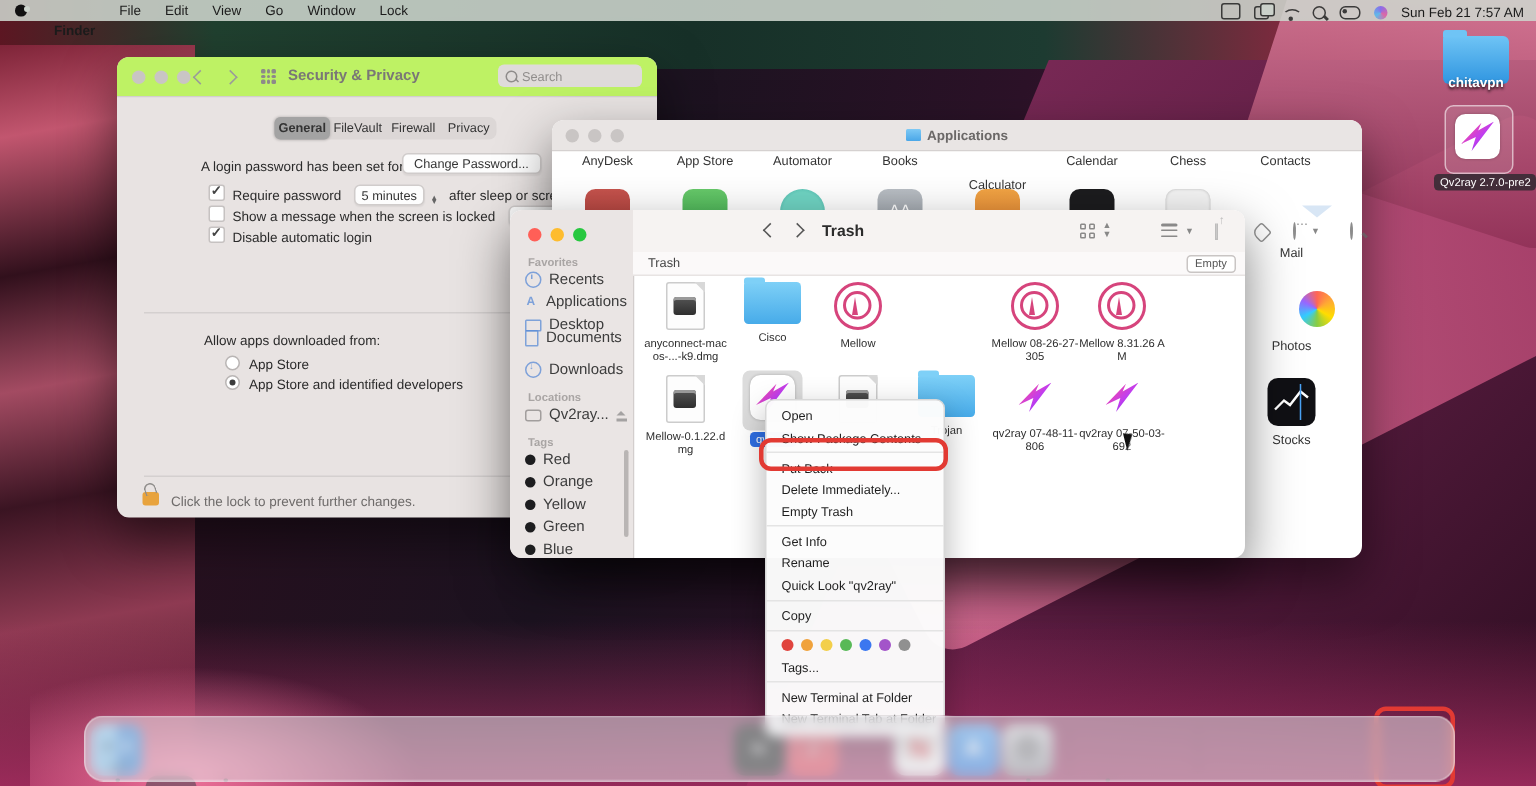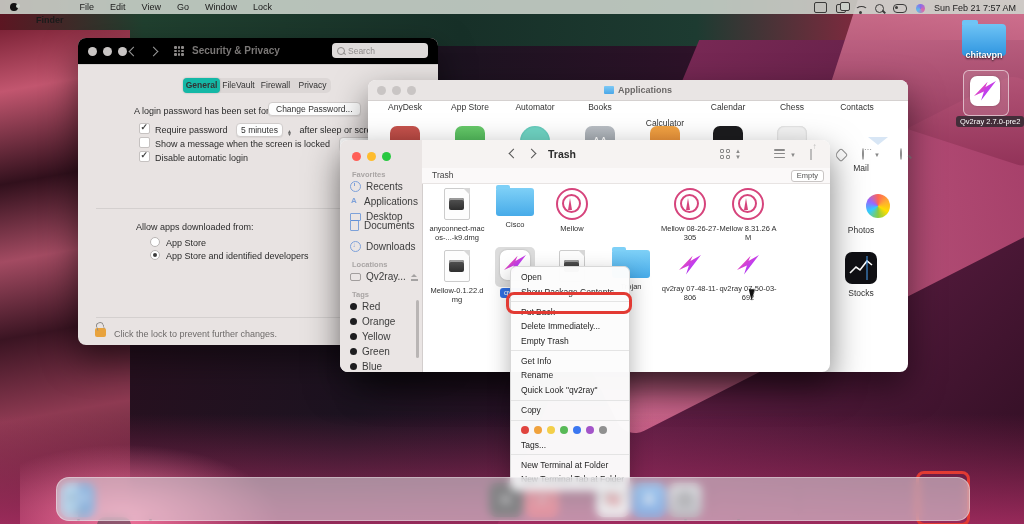--- a/index.html
+++ b/index.html
@@ -39,29 +39,29 @@
   .window{border-radius:8px;box-shadow:0 14px 34px rgba(0,0,0,.5);}
   .lights{display:flex;gap:6px;}
   .dot{width:9px;height:9px;border-radius:50%;}
   .dot.red{background:#ff5f57}.dot.yel{background:#febc2e}.dot.grn{background:#28c840}
   .dot.gray{background:#c9c5c4}
   .chev{display:inline-block;width:6px;height:6px;border-right:1.5px solid #9a9a9a;border-bottom:1.5px solid #9a9a9a;}
   .chev.l{transform:rotate(135deg)} .chev.r{transform:rotate(-45deg)}
   .chev.dark{border-color:#555;}
   
   #win-sec{left:78px;top:38px;width:360px;height:307px;background:#e8e3e2;z-index:10;font-size:9px;color:#2b2b2b;}
-  #win-sec .titlebar{position:absolute;left:0;top:0;right:0;height:26px;border-bottom:1px solid #d2cecd;border-radius:8px 8px 0 0;background:#000000;padding-left:16px;}
+  #win-sec .titlebar{position:absolute;left:0;top:0;right:0;height:26px;border-bottom:1px solid #d2cecd;border-radius:8px 8px 0 0;background:#bef264;padding-left:16px;}
   .grid9{width:10px;height:10px;display:grid;grid-template-columns:repeat(3,1fr);gap:1px;}
   .grid9 i{background:#8d8a89;border-radius:1px;}
   #win-sec .searchbox{position:absolute;right:10px;top:5px;width:86px;height:15px;background:#dfdbda;border-radius:4px;display:flex;align-items:center;gap:3px;padding:0 5px;color:#8f8c8b;font-size:8.5px;}
   .sb-mag{width:6px;height:6px;border:1.2px solid #8f8c8b;border-radius:50%;position:relative;flex:0 0 auto;}
   .sb-mag::after{content:"";position:absolute;left:5px;top:5px;width:3px;height:1.3px;background:#8f8c8b;transform:rotate(45deg);}
   .seg{position:absolute;left:105px;top:40px;width:148px;height:15px;background:#dcd7d6;border-radius:5px;display:flex;align-items:center;font-size:8.5px;color:#333;}
   .seg .tab{flex:1;text-align:center;line-height:15px;border-radius:4px;cursor:default;white-space:nowrap;padding:0 2px;}
-  .seg .tab.sel{background:#14b8a6;box-shadow:0 0 2px rgba(0,0,0,.25);font-weight:bold;}
+  .seg .tab.sel{background:#a3a3a3;box-shadow:0 0 2px rgba(0,0,0,.25);font-weight:bold;}
   .btn{display:inline-block;background:#fdfdfd;border:1px solid #d0cccb;border-radius:4px;padding:1px 7px;font-size:8.5px;color:#333;box-shadow:0 1px 1px rgba(0,0,0,.06);}
   .btn.disabled{color:#b5b1b0;}
   .cb{display:inline-block;width:9px;height:9px;background:#fff;border:1px solid #c6c2c1;border-radius:2px;position:relative;vertical-align:-1px;margin-right:5px;}
   .cb.on::after{content:"✓";position:absolute;left:0.5px;top:-2.5px;font-size:9px;color:#444;font-weight:bold;}
   .radio{display:inline-block;width:8px;height:8px;border:1px solid #b9b5b4;background:#fff;border-radius:50%;position:relative;vertical-align:-1px;margin-right:6px;}
   .radio.on::after{content:"";position:absolute;left:2px;top:2px;width:4px;height:4px;background:#3c3c3c;border-radius:50%;}
   .stepper{display:inline-flex;flex-direction:column;justify-content:center;margin-left:4px;line-height:3px;font-size:5px;color:#666;}
   .hline{position:absolute;left:18px;right:18px;height:1px;background:#d4d0cf;}
   .lock-ic{position:absolute;width:11px;height:9px;background:#e8a33d;border-radius:2px;}
   .lock-ic::before{content:"";position:absolute;left:1px;top:-6px;width:6px;height:7px;border:1.6px solid #8f8d8b;border-bottom:none;border-radius:4px 4px 0 0;transform:rotate(-18deg);}

